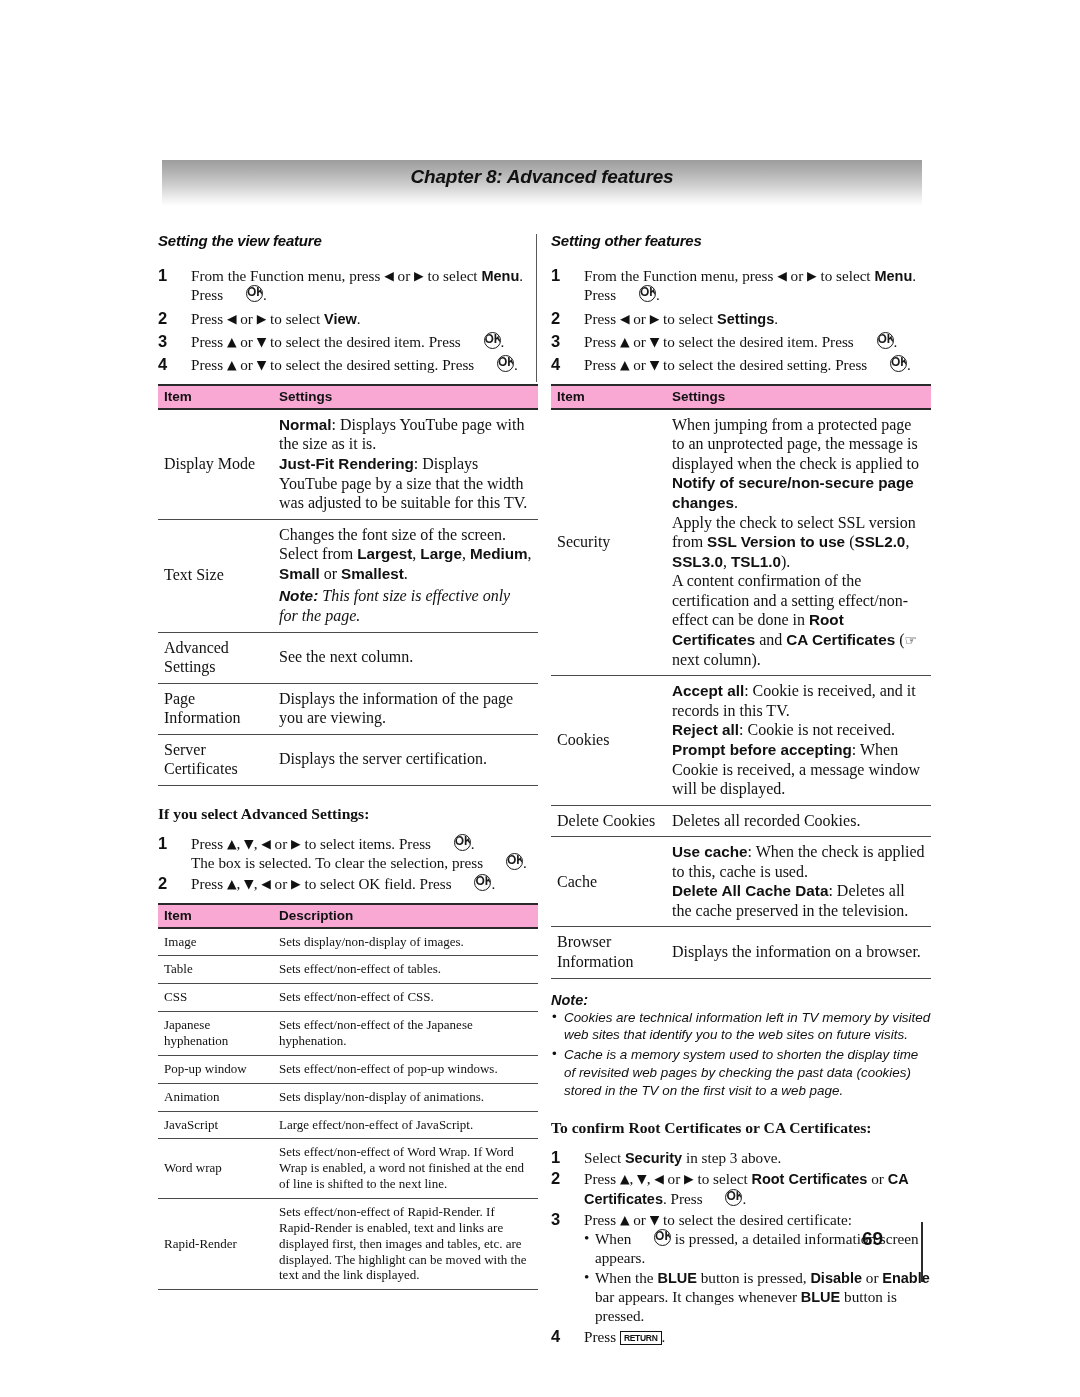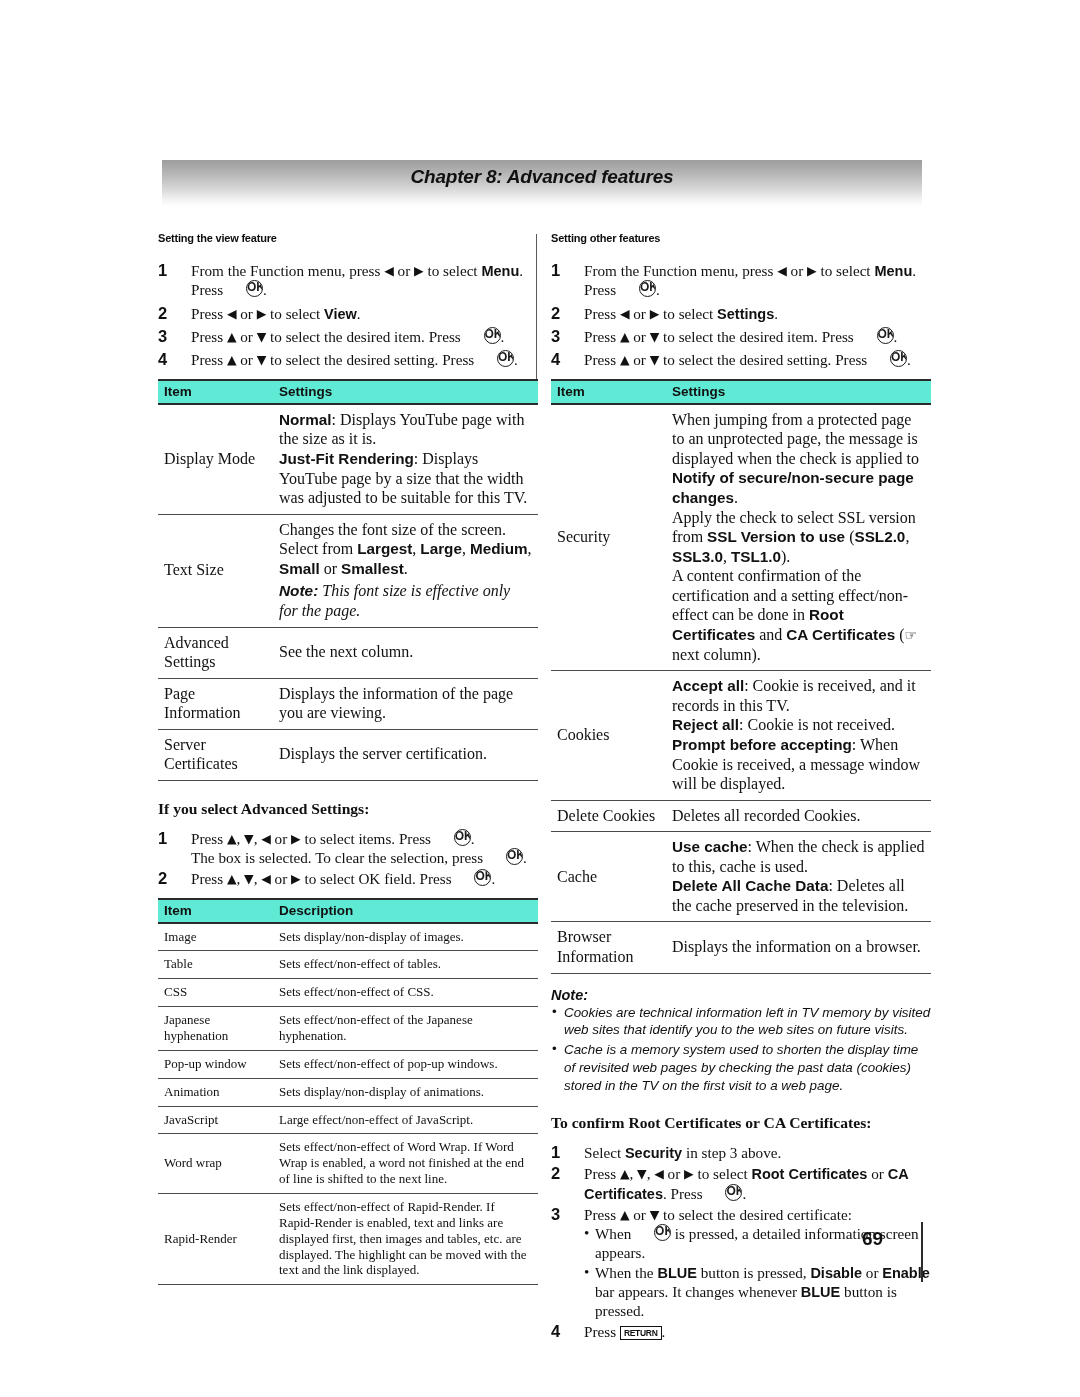--- a/index.html
+++ b/index.html
@@ -61,23 +61,24 @@
     top: 234px;
     width: 1px;
     height: 148px;
     background: #5a5a5a;
   }
 
   h2.section-heading {
     margin: 0 0 17px 0;
     font-family: "Liberation Sans", sans-serif;
     font-weight: bold;
-    font-size: 11px;
+    font-size: 15px;
     letter-spacing: -0.2px;
     color: #0d0d0d;
+    font-style: italic;
   }
 
   
   ol.steps {
     margin: 0;
     padding: 0;
     list-style: none;
   }
   ol.steps > li {
     position: relative;
@@ -157,21 +158,21 @@
   }
 
   
   table.doc {
     border-collapse: collapse;
     width: 380px;
     margin-top: 9px;
     table-layout: fixed;
   }
   table.doc th {
-    background: #5eead4;
+    background: #f9a8d4;
     font-family: "Liberation Sans", sans-serif;
     font-weight: bold;
     font-size: 13.5px;
     text-align: left;
     padding: 3px 6px 4px 6px;
     border-top: 2.5px solid #2a2a2a;
     border-bottom: 2.5px solid #2a2a2a;
     color: #111;
   }
   table.doc td {

